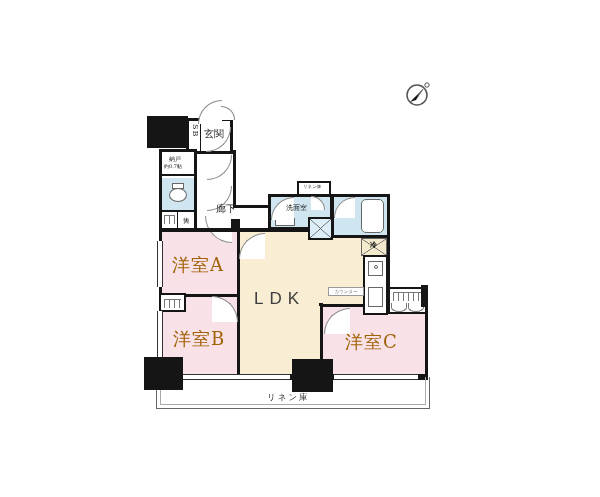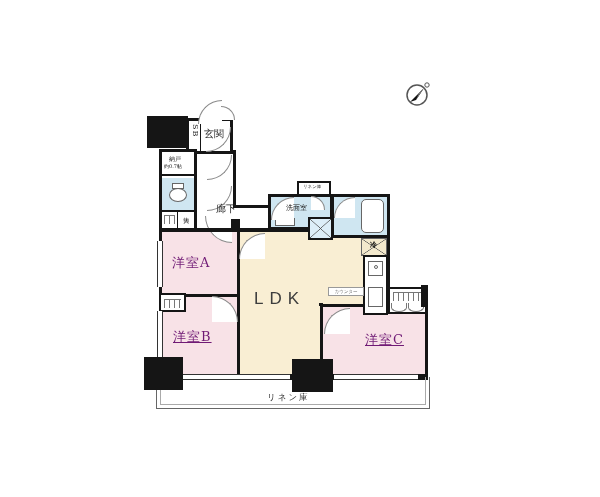--- a/index.html
+++ b/index.html
@@ -10,21 +10,21 @@
   .white{background:#ffffff;}
   .pink{background:#f8e2e7;}
   .cream{background:#f9eed3;}
   .blue{background:#cfe6f1;}
   .wall3{border:3px solid #151515;}
   .wall2{border:2px solid #151515;}
   .black{background:#151515;}
   
   .lbl{position:absolute;color:#2f2a44;font-family:"DejaVu Serif",serif;
        white-space:nowrap;line-height:1.05;}
-  .room-lbl{font-size:13px;color:#701a75;letter-spacing:1px;}
+  .room-lbl{font-size:18px;color:#a16207;letter-spacing:1px;}
   .small-lbl{font-size:6px;color:#222;text-align:center;}
   .tiny-lbl{font-size:5px;color:#333;}
   .center{display:flex;align-items:center;justify-content:center;}
   
   .arc{position:absolute;box-sizing:border-box;background:#fff;}
   .arc.tl{border-top:1px solid #8a8a8a;border-left:1px solid #8a8a8a;border-radius:100% 0 0 0;}
   .arc.tr{border-top:1px solid #8a8a8a;border-right:1px solid #8a8a8a;border-radius:0 100% 0 0;}
   .arc.bl{border-bottom:1px solid #8a8a8a;border-left:1px solid #8a8a8a;border-radius:0 0 0 100%;}
   .arc.br{border-bottom:1px solid #8a8a8a;border-right:1px solid #8a8a8a;border-radius:0 0 100% 0;}
   
@@ -127,22 +127,22 @@
   <div class="lbl" style="left:191px;top:124px;font-size:8px;color:#222;writing-mode:vertical-rl;letter-spacing:1px;">SB</div>
   <div class="lbl small-lbl" style="left:169px;top:156px;">納戸</div>
   <div class="lbl" style="left:164px;top:164px;font-size:5px;color:#222;">約0.7帖</div>
   <div class="lbl" style="left:216px;top:204px;font-size:10px;color:#222;">廊下</div>
   <div class="lbl" style="left:183px;top:213px;font-size:5.5px;color:#222;writing-mode:vertical-rl;">物入</div>
   <div class="lbl" style="left:303px;top:185px;font-size:4.5px;color:#333;">リネン庫</div>
   <div class="lbl" style="left:286px;top:205px;font-size:7px;color:#222;">洗面室</div>
   <div class="lbl" style="left:370px;top:241px;font-size:7px;font-weight:bold;color:#111;">冷</div>
   <div class="lbl" style="left:254px;top:290px;font-size:17px;letter-spacing:6px;color:#3d3d3d;font-family:'Liberation Sans',sans-serif;">LDK</div>
   <div class="lbl room-lbl" style="left:172px;top:256px;">洋室A</div>
-  <div class="lbl room-lbl" style="left:173px;top:330px;text-decoration:underline;">洋室B</div>
-  <div class="lbl room-lbl" style="left:365px;top:333px;text-decoration:underline;">洋室C</div>
+  <div class="lbl room-lbl" style="left:173px;top:330px;">洋室B</div>
+  <div class="lbl room-lbl" style="left:345px;top:333px;">洋室C</div>
   <div class="lbl" style="left:267px;top:393px;font-size:8.5px;letter-spacing:2px;color:#333;">リネン庫</div>
 
   <div class="abs" style="left:403px;top:79px;width:30px;height:30px;">
     <svg width="30" height="30" viewBox="0 0 30 30">
       <circle cx="14" cy="16" r="10" fill="#ffffff" stroke="#555" stroke-width="1.5"></circle>
       <polygon points="7,23 21,9 13,21" fill="#111"></polygon>
       <polygon points="21,9 13,21 16,14" fill="#777"></polygon>
       <circle cx="24" cy="6" r="2.2" fill="#fff" stroke="#555" stroke-width="1"></circle>
     </svg>
   </div>

